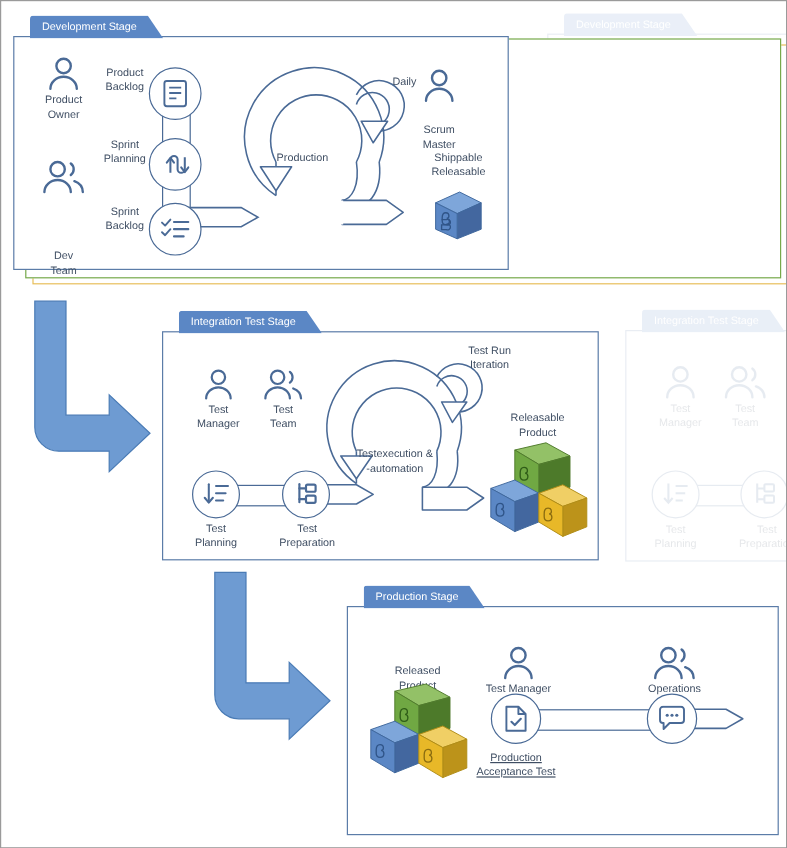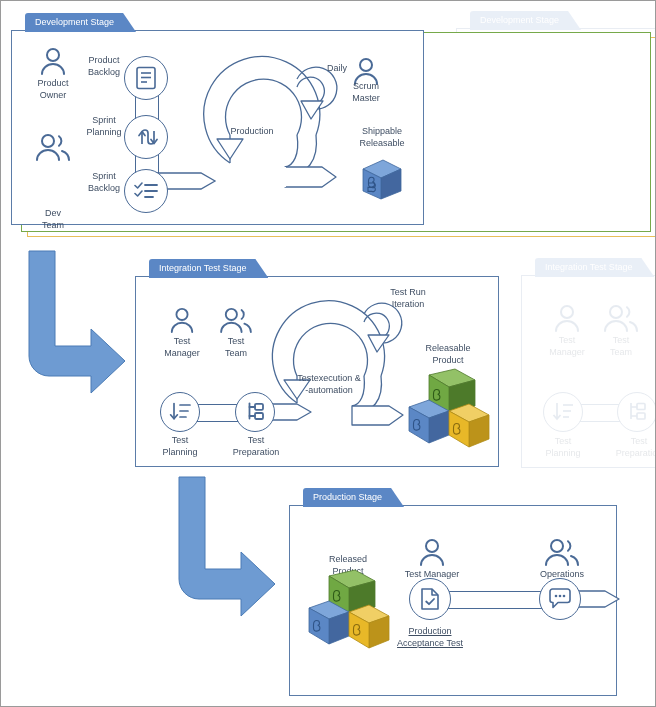--- a/index.html
+++ b/index.html
@@ -285,21 +285,21 @@
     </svg>
 
     <div class="lbl" style="left:196px;top:113px;width:90px;">Production</div>
     <div class="lbl" style="left:306px;top:50px;width:40px;">Daily</div>
 
     <div class="node" style="left:325px;top:44px;width:60px;">
       <svg class="svg-abs" width="34" height="28" viewBox="0 0 34 28" style="left:13px;top:0;">
         <circle cx="17" cy="8" r="6" fill="none" stroke="#4a6a96" stroke-width="2"></circle>
         <path d="M6 27 a11 10 0 0 1 22 0" fill="none" stroke="#4a6a96" stroke-width="2" stroke-linecap="round"></path>
       </svg>
-      <div class="lbl" style="left:0;top:24px;width:60px;">Scrum
+      <div class="lbl" style="left:0;top:46px;width:60px;">Scrum
 Master</div>
     </div>
 
     <div class="lbl" style="left:337px;top:113px;width:68px;">Shippable
 Releasable</div>
     <svg class="svg-abs" width="46" height="46" viewBox="0 0 46 46" style="left:348px;top:142px;">
       <polygon points="4,14 24,5 42,14 42,36 24,44 4,36" fill="none" stroke="none"></polygon>
       <polygon points="4,14 24,5 42,14 22,23" fill="#7ea6da" stroke="#3f679d" stroke-width="0.8"></polygon>
       <polygon points="42,14 42,36 22,44 22,23" fill="#43679f" stroke="#3f679d" stroke-width="0.8"></polygon>
       <polygon points="4,14 22,23 22,44 4,36" fill="#5b87c5" stroke="#3f679d" stroke-width="0.8"></polygon>
@@ -423,21 +423,21 @@
              H68
              V75
              L102 107
              L68 139
              V122
              H26
              A20 20 0 0 1 6 102
              Z" fill="#6e9bd2" stroke="#4a7bb5" stroke-width="1"></path>
   </svg>
 
-  <div class="stage" style="left:288px; top:487px; width:328px; height:208px;">
+  <div class="stage" style="left:288px; top:487px; width:328px; height:208px;padding-left:32px;">
     <div class="tab">Production Stage</div>
     <div class="stage-body" style="height:191px;"></div>
 
     <div class="lbl" style="left:24px;top:55px;width:70px;margin-top:11px;">Released
 Product</div>
     <svg class="svg-abs" width="88" height="78" viewBox="0 0 88 78" style="left:18px;top:82px;">
       <polygon points="22,6 48,0 68,11 42,18" fill="#93c167" stroke="#4f7a2c" stroke-width="0.8"></polygon>
       <polygon points="68,11 68,37 42,45 42,18" fill="#4d7a2a" stroke="#4f7a2c" stroke-width="0.8"></polygon>
       <polygon points="22,6 42,18 42,45 22,33" fill="#70a843" stroke="#4f7a2c" stroke-width="0.8"></polygon>
       <path d="M26.5 25 c0,-3.2 1.6,-4.5 3.2,-4.5 1.7,0 2.8,1.3 2.8,2.8 0,1.2 -0.9,2 -1.9,2 1.3,0.2 2.3,1.2 2.3,2.8 0,1.7 -1.3,3 -3.2,3 -1.7,0 -3.2,-1.3 -3.2,-3.4 z" fill="none" stroke="#2f5c18" stroke-width="1.1"></path>

